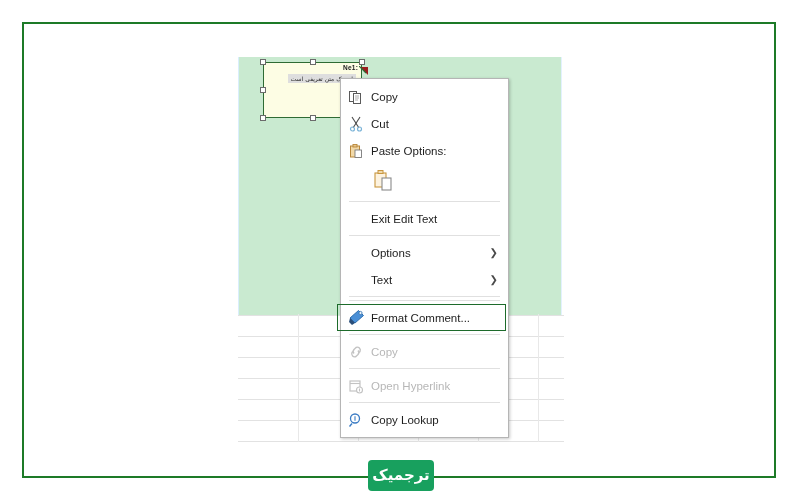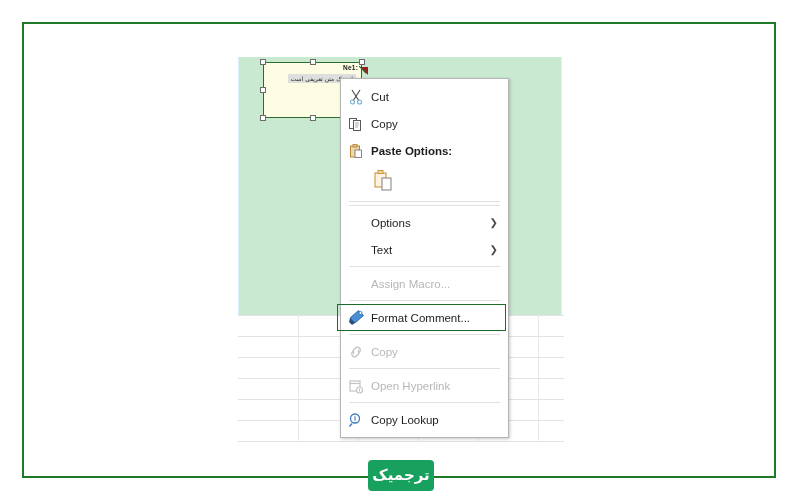--- a/index.html
+++ b/index.html
@@ -114,21 +114,21 @@
     white-space:nowrap;
   }
   .mi .ico{
     width:30px;
     min-width:30px;
     display:flex;
     align-items:center;
     justify-content:center;
   }
   .mi .lbl{flex:1;}
-  .mi.bold .lbl{font-weight:bold;}
+  .mi.bold .lbl{font-weight:normal;}
   .mi.disabled{color:#b7b7b7;}
   .mi .arrow{
     font-size:10px;
     color:#4a4a4a;
     padding-right:4px;
   }
   .sep{
     height:1px;
     background:#e0e0e0;
     margin:3px 8px 3px 8px;
@@ -223,37 +223,37 @@
     <svg width="12" height="12" viewBox="0 0 12 12">
       <path d="M1 1 L9 1 L9 9 Z" fill="#9a1f1f"></path>
       <path d="M0 0 L7 7" stroke="#2f6b35" stroke-width="1.2" fill="none"></path>
     </svg>
   </div>
 
   <div class="ctx-menu" id="ctx-menu">
       <div class="mi">
         <span class="ico">
           <svg width="16" height="16" viewBox="0 0 16 16">
+            <rect x="1.5" y="2.5" width="7" height="10" fill="#ffffff" stroke="#5a5a5a" stroke-width="1"></rect>
+            <rect x="5.5" y="4.5" width="7" height="10" fill="#ffffff" stroke="#5a5a5a" stroke-width="1"></rect>
+            <path d="M7 7 h4 M7 9 h4 M7 11 h3" stroke="#9a9a9a" stroke-width=".8"></path>
+          </svg>
+        </span>
+        <span class="lbl">Copy</span>
+      </div>
+      <div class="mi">
+        <span class="ico">
+          <svg width="16" height="16" viewBox="0 0 16 16">
             <path d="M4 1 L11 12" stroke="#4a4a4a" stroke-width="1.1" fill="none"></path>
             <path d="M12 1 L5 12" stroke="#4a4a4a" stroke-width="1.1" fill="none"></path>
             <circle cx="4.5" cy="13" r="2" fill="none" stroke="#7cb4d8" stroke-width="1.2"></circle>
             <circle cx="11.5" cy="13" r="2" fill="none" stroke="#7cb4d8" stroke-width="1.2"></circle>
           </svg>
         </span>
         <span class="lbl">Cut</span>
-      </div>
-      <div class="mi">
-        <span class="ico">
-          <svg width="16" height="16" viewBox="0 0 16 16">
-            <rect x="1.5" y="2.5" width="7" height="10" fill="#ffffff" stroke="#5a5a5a" stroke-width="1"></rect>
-            <rect x="5.5" y="4.5" width="7" height="10" fill="#ffffff" stroke="#5a5a5a" stroke-width="1"></rect>
-            <path d="M7 7 h4 M7 9 h4 M7 11 h3" stroke="#9a9a9a" stroke-width=".8"></path>
-          </svg>
-        </span>
-        <span class="lbl">Copy</span>
       </div>
       <div class="mi bold">
         <span class="ico">
           <svg width="16" height="16" viewBox="0 0 16 16">
             <rect x="2.5" y="3" width="9" height="11" fill="#f2d9a8" stroke="#b9873a" stroke-width="1"></rect>
             <rect x="5" y="1.5" width="4" height="2.5" fill="#e8c68c" stroke="#b9873a" stroke-width=".9"></rect>
             <rect x="7" y="7" width="6.5" height="7.5" fill="#ffffff" stroke="#7a7a7a" stroke-width=".9"></rect>
           </svg>
         </span>
         <span class="lbl">Paste Options:</span>
@@ -263,36 +263,36 @@
           <span class="ico">
             <svg width="22" height="24" viewBox="0 0 22 24">
               <rect x="2" y="4" width="11" height="14" fill="#fdf3e0" stroke="#c8963f" stroke-width="1.1"></rect>
               <rect x="5" y="1.5" width="5" height="3" fill="#f0d9ac" stroke="#c8963f" stroke-width="1"></rect>
               <rect x="9" y="9" width="9" height="12" fill="#ffffff" stroke="#8a8a8a" stroke-width="1.1"></rect>
             </svg>
           </span>
         </div>
       </div>
       <div class="sep"></div>
+      <div class="mi">
+        <span class="ico"></span>
+        <span class="lbl">Exit Edit Text</span>
+      </div>
       <div class="sep"></div>
       <div class="mi">
         <span class="ico"></span>
         <span class="lbl">Options</span>
         <span class="arrow">❯</span>
       </div>
       <div class="mi">
         <span class="ico"></span>
         <span class="lbl">Text</span>
         <span class="arrow">❯</span>
       </div>
       <div class="sep"></div>
-      <div class="mi disabled">
-        <span class="ico"></span>
-        <span class="lbl">Assign Macro...</span>
-      </div>
       <div class="sep"></div>
       <div class="mi">
         <span class="ico">
           <svg width="17" height="17" viewBox="0 0 17 17">
             <path d="M10.5 1.5 L15.5 6.5 L7 14 L2 9 Z" fill="#4a8fd6" stroke="#2f6fae" stroke-width="1"></path>
             <path d="M2 9 L7 14 L4 16 L1 13 Z" fill="#2b4f7a"></path>
             <circle cx="12.5" cy="4" r="1.6" fill="#eaf3fb" stroke="#2f6fae" stroke-width=".8"></circle>
           </svg>
         </span>
         <span class="lbl">Format Comment...</span>

